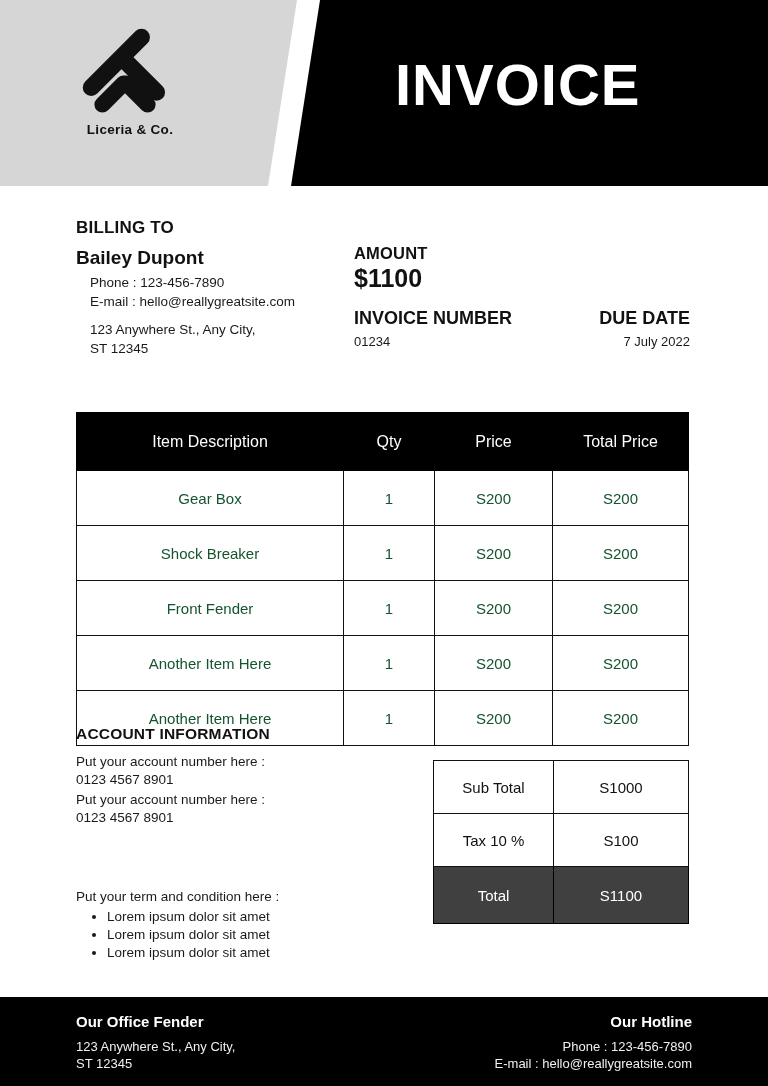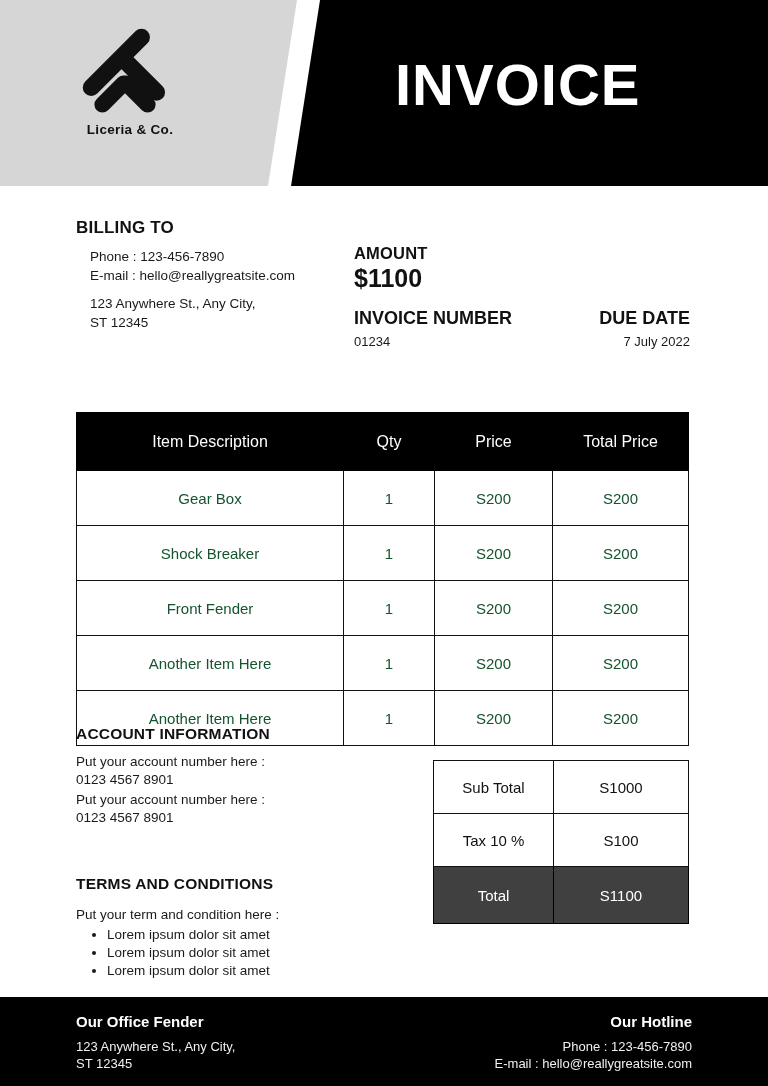--- a/index.html
+++ b/index.html
@@ -306,20 +306,21 @@
         </g>
       </svg>
       <div class="logo-text">Liceria &amp; Co.</div>
     </div>
 
     <div class="invoice-title">INVOICE</div>
   </div>
 
   <div class="billing">
     <div class="sec-heading">BILLING TO</div>
+    <div class="bill-name">Bailey Dupont</div>
     <div class="bill-line">Phone : 123-456-7890</div>
     <div class="bill-line">E-mail : hello@reallygreatsite.com</div>
     <div class="bill-gap"></div>
     <div class="bill-line">123 Anywhere St., Any City,</div>
     <div class="bill-line">ST 12345</div>
   </div>
 
   <div class="amount-block">
     <div class="amount-label">AMOUNT</div>
     <div class="amount-value">$1100</div>
@@ -390,21 +391,20 @@
       <div class="acct-line">Put your account number here :</div>
       <div class="acct-line">0123 4567 8901</div>
     </div>
     <div class="acct-pair">
       <div class="acct-line">Put your account number here :</div>
       <div class="acct-line">0123 4567 8901</div>
     </div>
   </div>
 
   <div class="terms">
-    <div class="acct-heading">TERMS AND CONDITIONS</div>
     <div class="terms-intro">Put your term and condition here :</div>
     <ul class="terms-list">
       <li>Lorem ipsum dolor sit amet</li>
       <li>Lorem ipsum dolor sit amet</li>
       <li>Lorem ipsum dolor sit amet</li>
     </ul>
   </div>
 
   <table class="totals-table">
     <colgroup>

